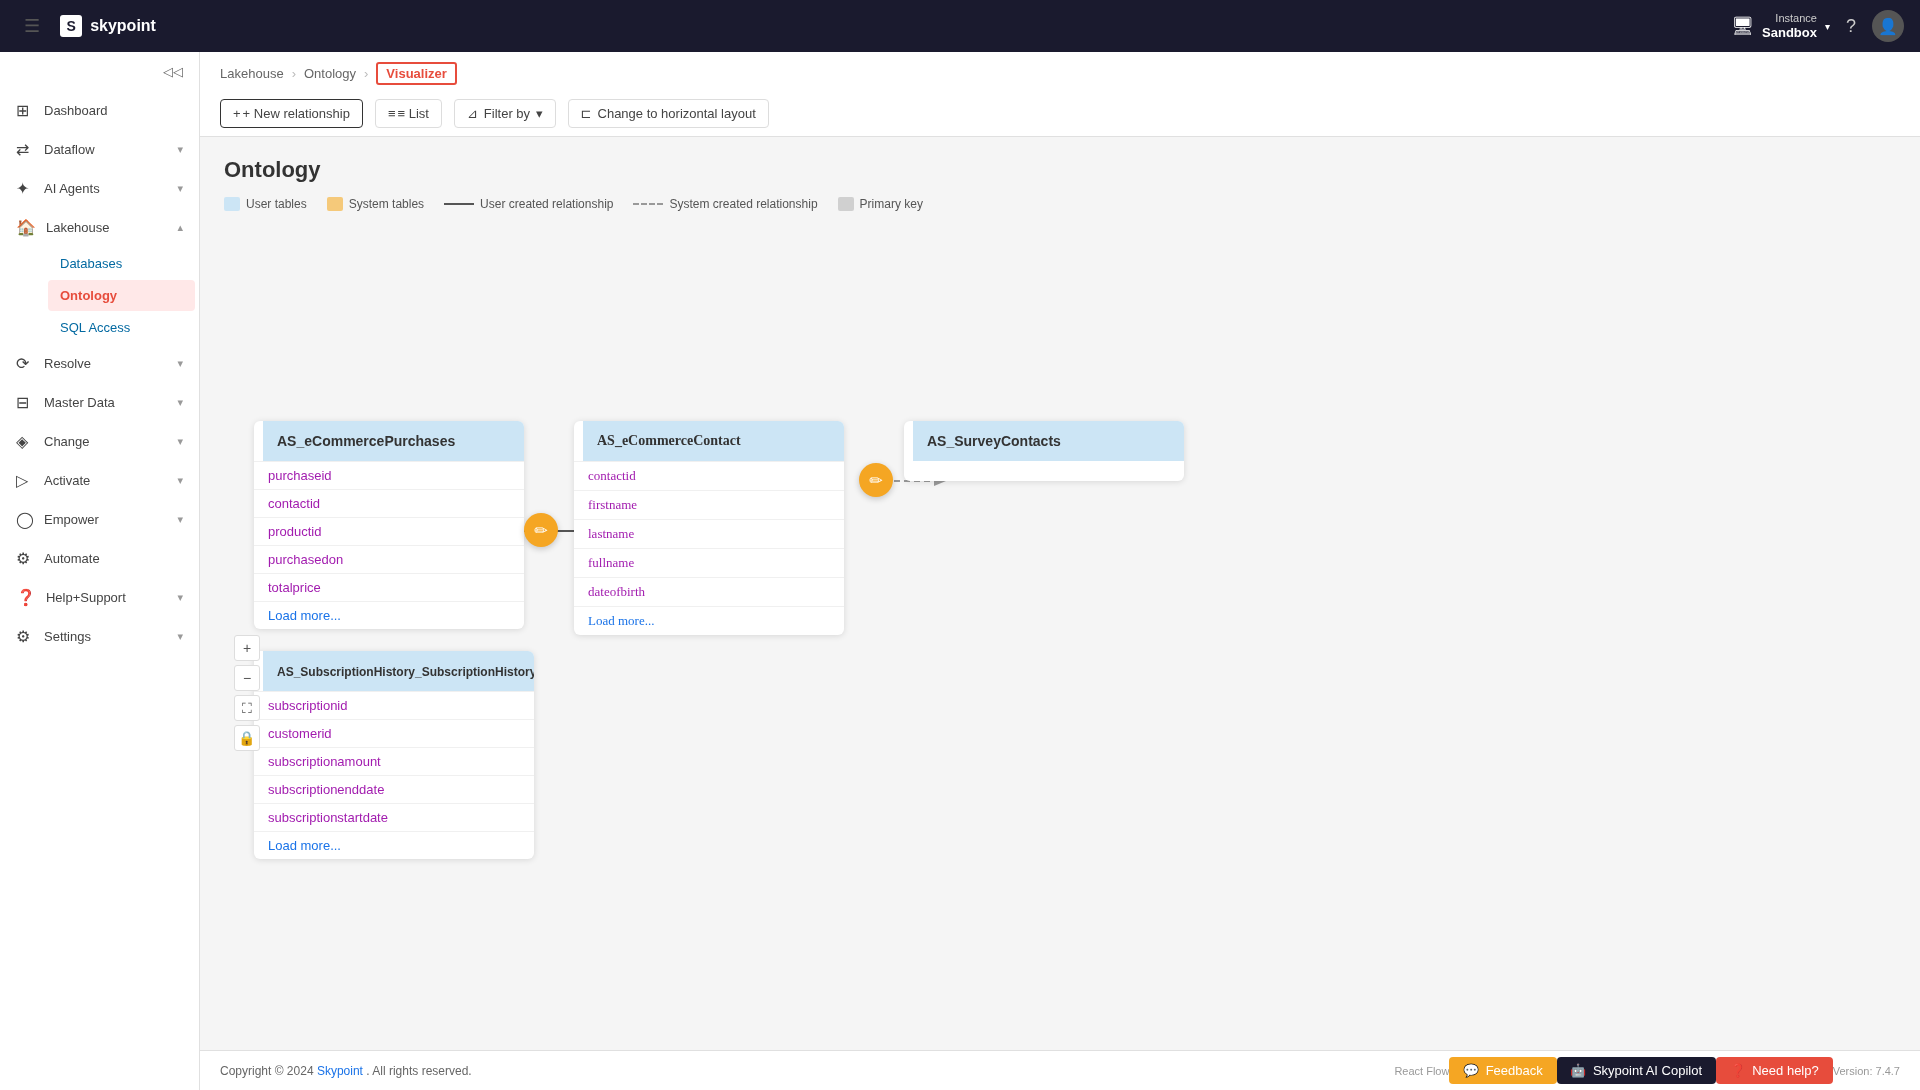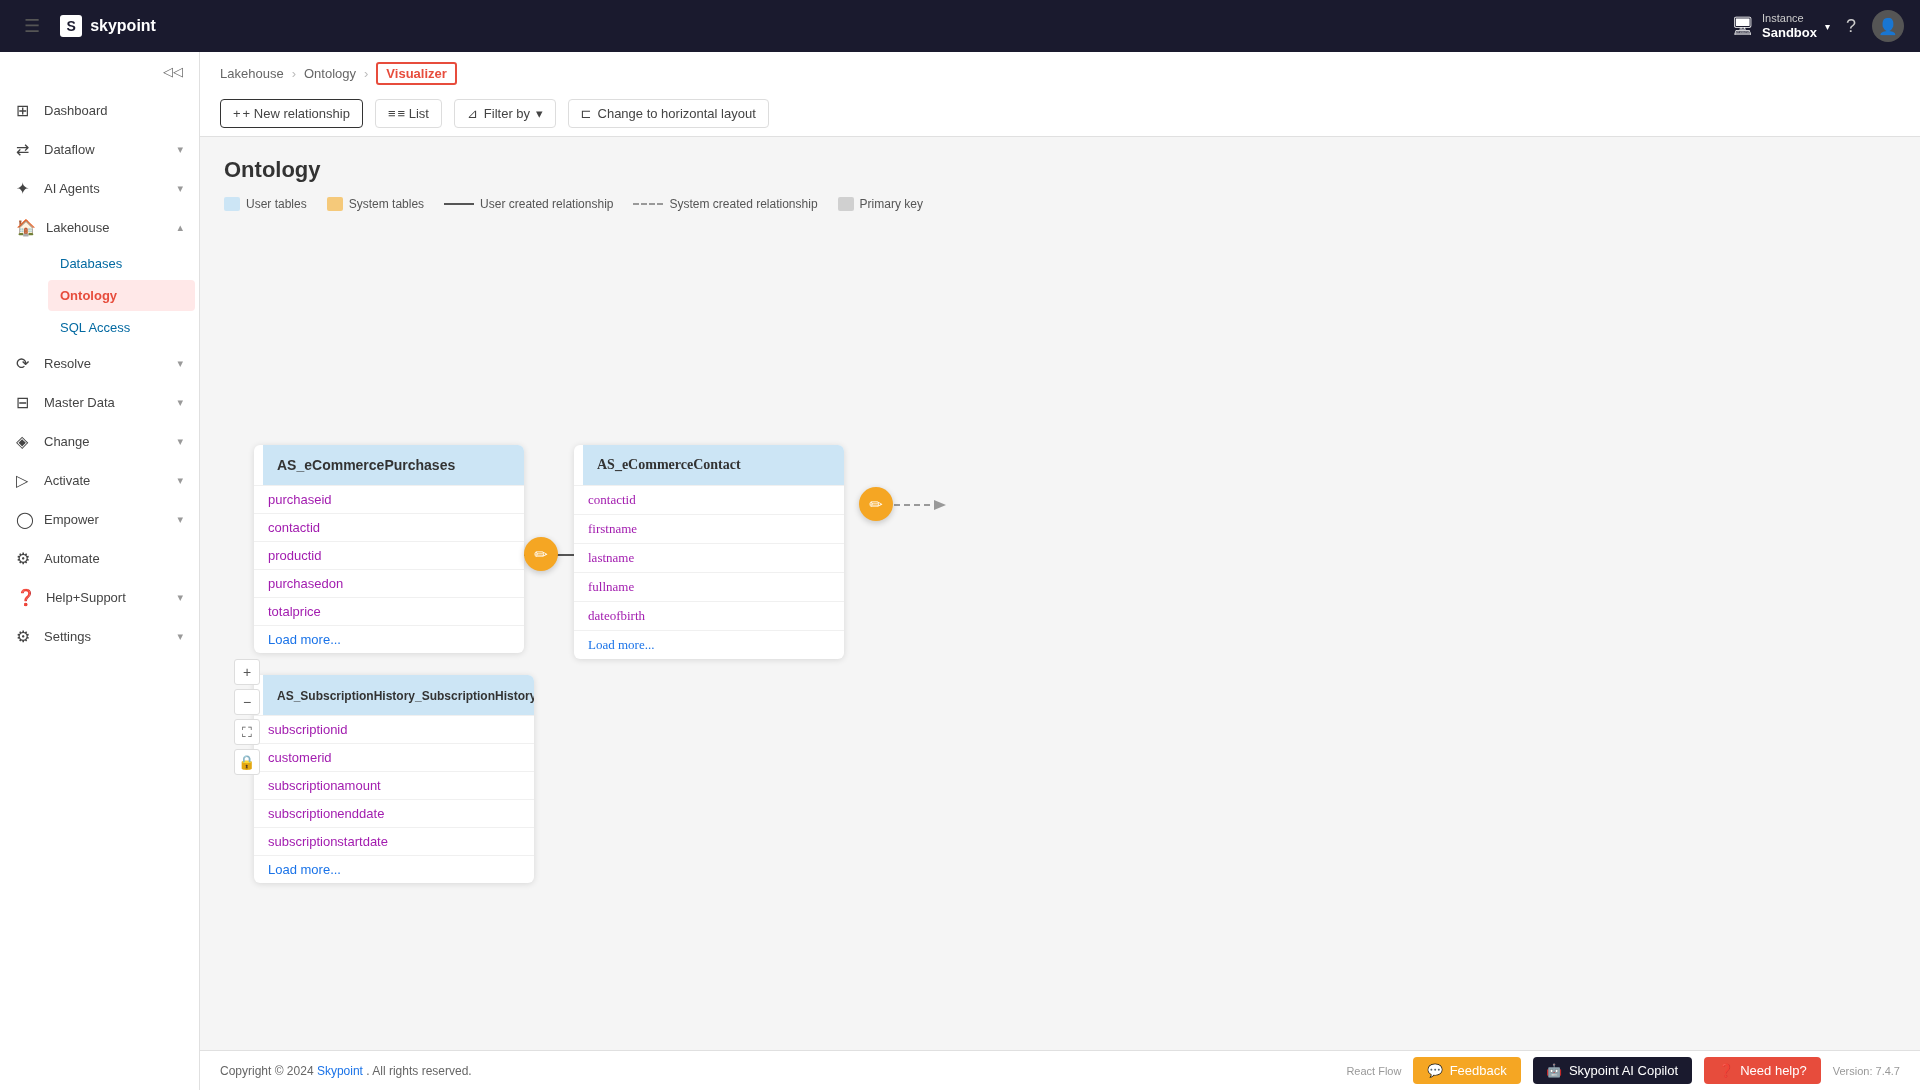--- a/index.html
+++ b/index.html
@@ -11,21 +11,21 @@
       background: #1a1a2e; color: #fff; height: 52px; padding: 0 16px;
       position: fixed; top: 0; left: 0; right: 0; z-index: 100;
     }
     .navbar-left { display: flex; align-items: center; gap: 12px; }
     .navbar-logo { display: flex; align-items: center; gap: 8px; font-size: 16px; font-weight: 600; }
     .logo-s { background: white; color: #1a1a2e; font-weight: 900; border-radius: 3px; width: 22px; height: 22px; display: flex; align-items: center; justify-content: center; font-size: 14px; }
     .navbar-right { display: flex; align-items: center; gap: 16px; }
     .instance-info { display: flex; align-items: center; gap: 8px; font-size: 12px; }
     .instance-icon { font-size: 18px; }
     .instance-text { display: flex; flex-direction: column; line-height: 1.2; }
-    .instance-text span:first-child { font-size: 11px; color: #ccc; }
+    .instance-text span:first-child { font-size: 11px; color: #ccc; text-align: right; }
     .instance-text span:last-child { font-size: 13px; font-weight: 600; }
 
     
     .sidebar {
       position: fixed; top: 52px; left: 0; bottom: 0; width: 200px;
       background: #fff; border-right: 1px solid #e0e0e0; overflow-y: auto; z-index: 50;
     }
     .sidebar-toggle { padding: 12px 16px; display: flex; justify-content: flex-end; cursor: pointer; color: #666; }
     .sidebar-item {
       display: flex; align-items: center; gap: 10px; padding: 10px 16px;
@@ -73,21 +73,21 @@
 
     
     .canvas-area {
       padding: 20px 24px; overflow: auto;
       height: calc(1090px - 52px - 90px - 40px);
     }
     .page-title { font-size: 22px; font-weight: 600; color: #333; margin-bottom: 14px; }
 
     
     .legend {
-      display: flex; align-items: center; gap: 20px; margin-bottom: 24px; flex-wrap: wrap;
+      display: flex; align-items: center; gap: 20px; flex-wrap: wrap;
     }
     .legend-item { display: flex; align-items: center; gap: 6px; font-size: 12px; color: #555; }
     .legend-box { width: 16px; height: 14px; border-radius: 2px; }
     .legend-line-solid { width: 30px; height: 2px; background: #555; }
     .legend-line-dashed { width: 30px; height: 2px; border-top: 2px dashed #999; }
     .legend-key-box { width: 16px; height: 14px; background: #d0d0d0; border-radius: 2px; }
 
     
     .diagram-container {
       position: relative; width: 1100px; height: 550px;
@@ -139,21 +139,21 @@
 
     
     .footer {
       position: fixed; bottom: 0; left: 200px; right: 0;
       background: #fff; border-top: 1px solid #e0e0e0;
       display: flex; align-items: center; justify-content: space-between;
       padding: 8px 20px; height: 40px; font-size: 12px; color: #666; z-index: 50;
     }
     .footer-left { }
     .footer-left a { color: #1a73e8; text-decoration: none; }
-    .footer-right { display: flex; align-items: center; gap: 12px; }
+    .footer-right { display: flex; align-items: center; }
     .footer-btn {
       display: flex; align-items: center; gap: 6px; padding: 6px 14px;
       border-radius: 4px; cursor: pointer; font-size: 13px; font-weight: 500;
     }
     .footer-btn.feedback { background: #f5a623; color: white; }
     .footer-btn.copilot { background: #1a1a2e; color: white; }
     .footer-btn.help { background: #e74c3c; color: white; }
     .version-text { color: #999; font-size: 11px; }
 
     
@@ -361,20 +361,29 @@
           <div class="table-field">firstname</div>
           <div class="table-field">lastname</div>
           <div class="table-field">fullname</div>
           <div class="table-field">dateofbirth</div>
           <div class="table-load-more">Load more...</div>
         </div>
       </div>
 
       <div class="edit-btn" style="left: 635px; top: 252px;">✏</div>
 
+      <div class="table-card" style="left: 680px; top: 210px; width: 280px;">
+        <div class="table-card-header blue">
+          <span>AS_SurveyContacts</span>
+        </div>
+        <div class="table-card-body">
+
+          <div style="height: 20px;"></div>
+        </div>
+      </div>
 
       <div class="table-card" style="left: 30px; top: 440px; width: 280px;">
         <div class="table-card-header blue">
           <span style="font-size:12px;">AS_SubscriptionHistory_SubscriptionHistory</span>
         </div>
         <div class="table-card-body">
           <div class="table-field">subscriptionid</div>
           <div class="table-field">customerid</div>
           <div class="table-field">subscriptionamount</div>
           <div class="table-field">subscriptionenddate</div>

